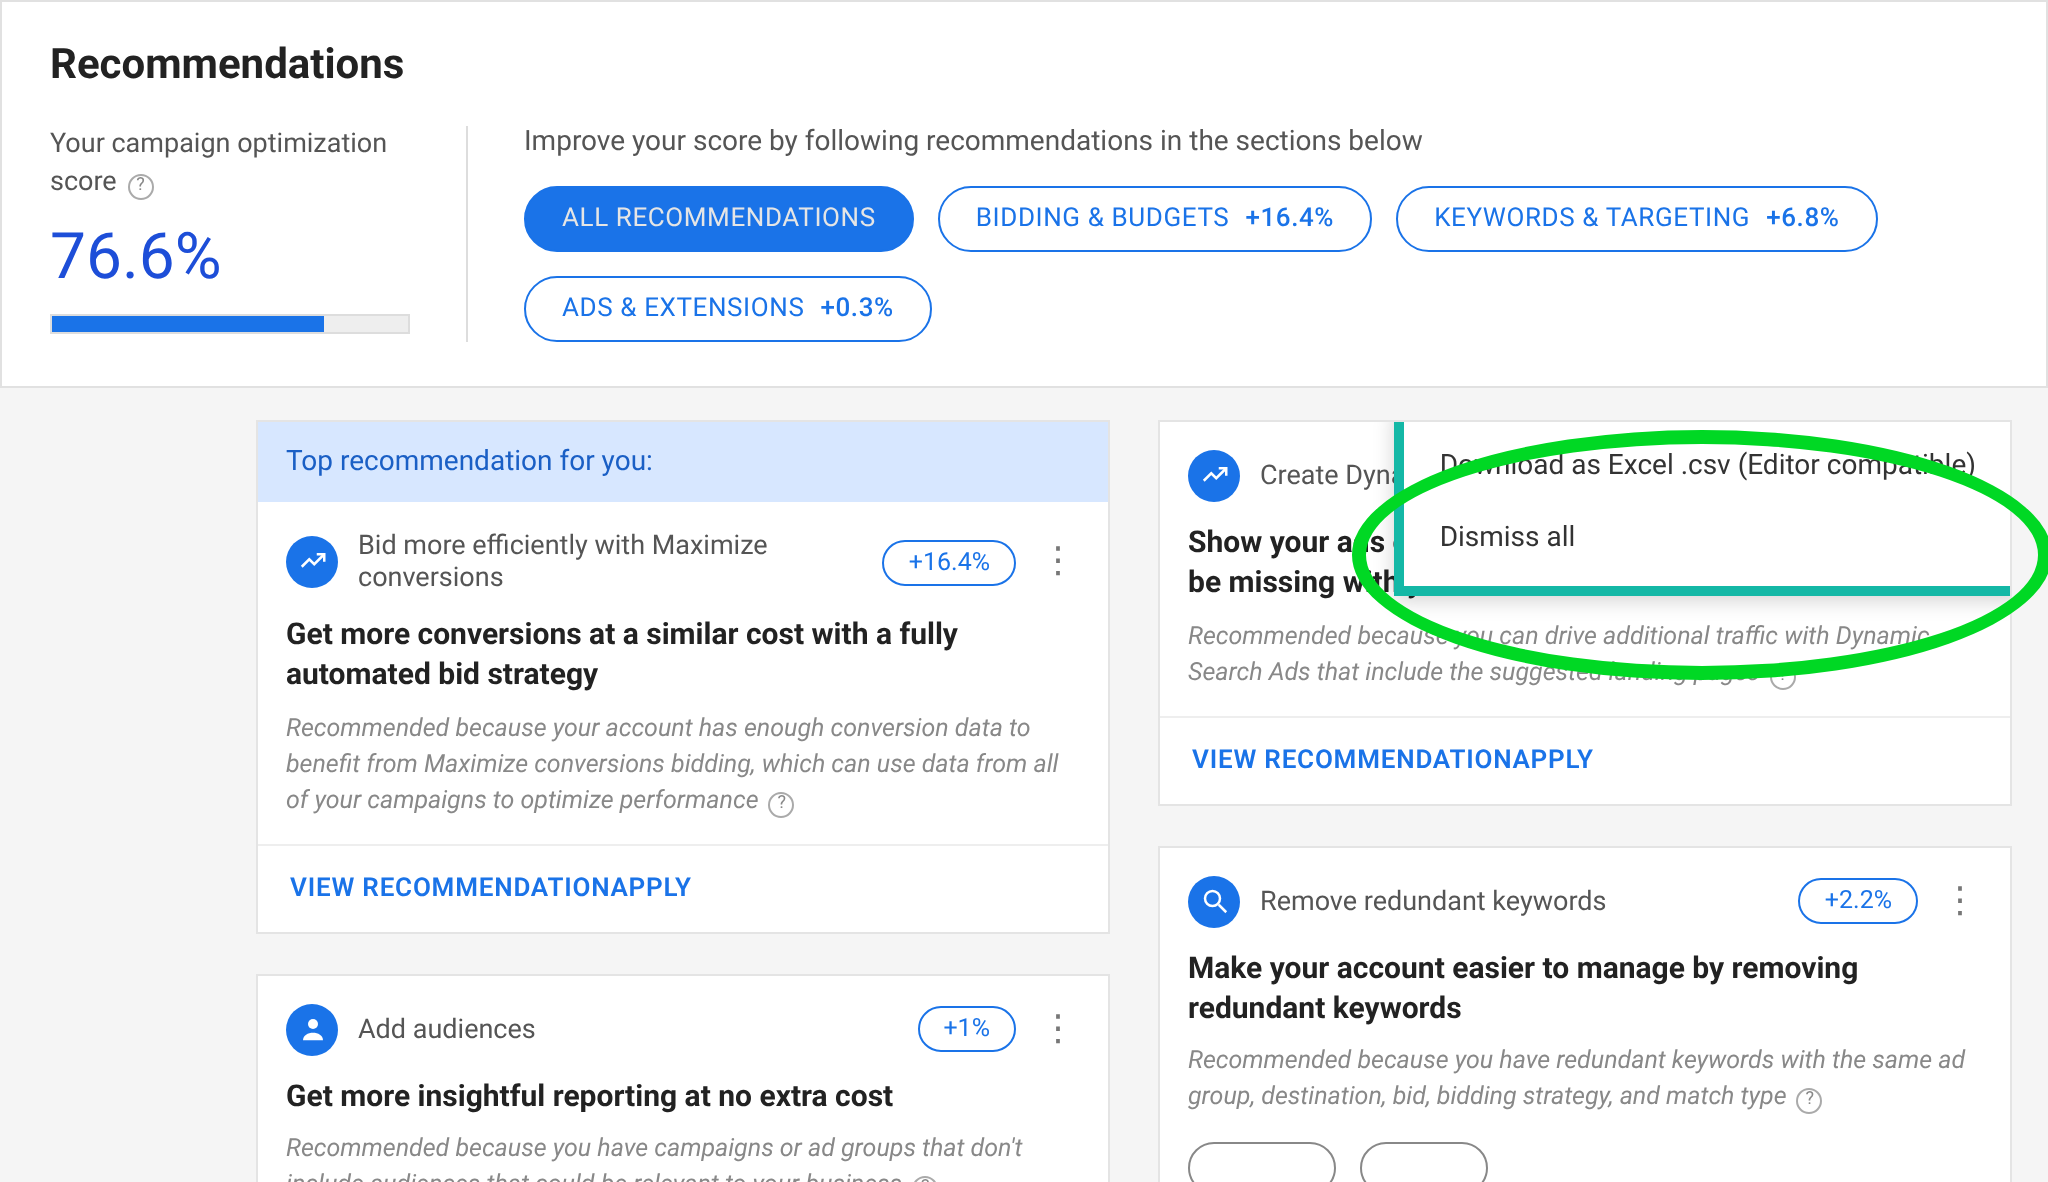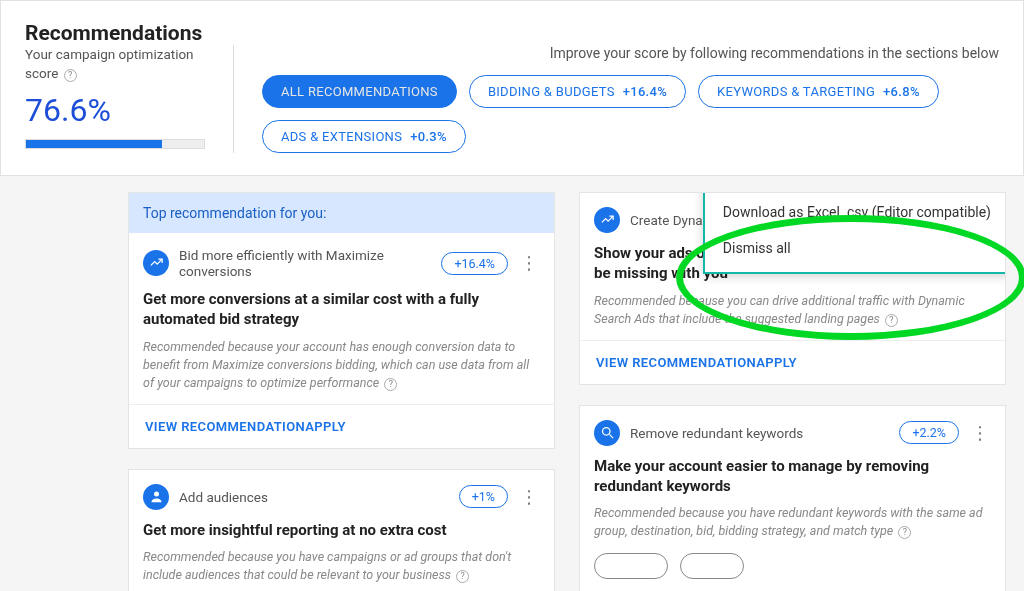--- a/index.html
+++ b/index.html
@@ -2,29 +2,29 @@
 <html><head>
 <meta charset="utf-8">
 <style>
   * { box-sizing: border-box; margin: 0; padding: 0; }
   html, body { width: 1024px; height: 591px; font-family: Roboto, Arial, sans-serif; background: #f5f5f5; overflow: hidden; }
   .header-card {
     background: #fff;
     border: 1px solid #e1e1e1;
     padding: 20px 24px 22px 24px;
   }
-  .page-title { font-size: 21px; font-weight: 700; color: #222; }
+  .page-title { font-size: 21px; font-weight: 700; color: #222; margin-bottom: 18px; }
   .hdr-body { display: flex; gap: 28px; }
   .score-block { width: 180px; }
   .score-label { font-size: 13.5px; color: #555; line-height: 1.4; }
   .score-val { font-size: 32px; font-weight: 400; color: #1d4ed8; margin-top: 8px; }
   .score-bar { width: 180px; height: 10px; background: #eee; border:1px solid #ddd; margin-top: 10px; position: relative; }
   .score-bar-fill { height: 100%; background: #1a73e8; }
   .vline { width:1px; background:#ddd; }
-  .filters { flex:1;text-align:right; }
+  .filters { flex:1; }
   .filters-intro { font-size: 14px; color: #555; margin-bottom: 14px; }
   .chips { display:flex; gap:12px; flex-wrap:wrap; }
   .chip {
     border:1px solid #1a73e8; border-radius: 20px; padding: 8px 18px;
     font-size: 13px; letter-spacing: .3px; color:#1a73e8; background:#fff; cursor:pointer;
     display:inline-flex; align-items:center; gap:8px;
   }
   .chip.filled { background:#1a73e8; color:#e5e5e5; }
   .chip .pct { color:#1a73e8; font-weight:500; }
 
@@ -58,21 +58,21 @@
   }
   .card-actions {
     border-top:1px solid #eee; display:flex; padding:14px 16px;
   }
   .card-actions a, .card-actions span { color:#1a73e8; font-size:13px; font-weight:600; letter-spacing:.4px; cursor:pointer; }
   .tag-pill {
     display:inline-block; border:1px solid #888; border-radius:16px; padding:5px 12px; font-size:12px; color:#555;
     margin-right:8px;
   }
   .popup {
-    position:absolute; top:-7px; right:-6px; background:#fff; border:2px solid #14b8a6;
+    position:absolute; top:-7px; right:-6px; background:#fff; border:5px solid #14b8a6;
     box-shadow:0 2px 10px rgba(0,0,0,.18); padding:6px 0; min-width:290px; z-index:50;
   }
   .popup-item { padding:10px 18px; font-size:14px; color:#333; cursor:pointer; white-space:nowrap; }
   .annot {
     position:absolute; border:7px solid #00d824; border-radius:50%;
     width:350px; height:125px; pointer-events:none; z-index:100;
     left:676px; top:215px;
   }
 </style>
 </head>

